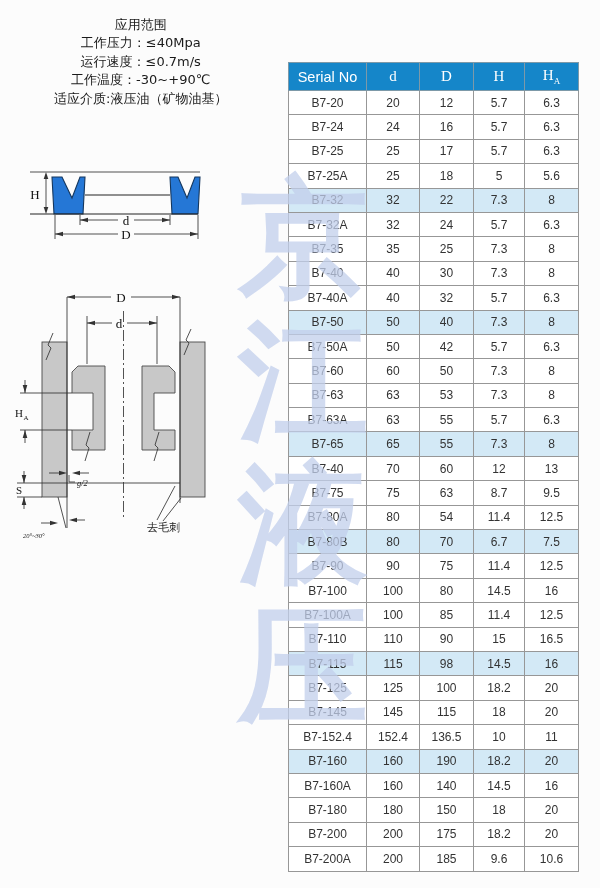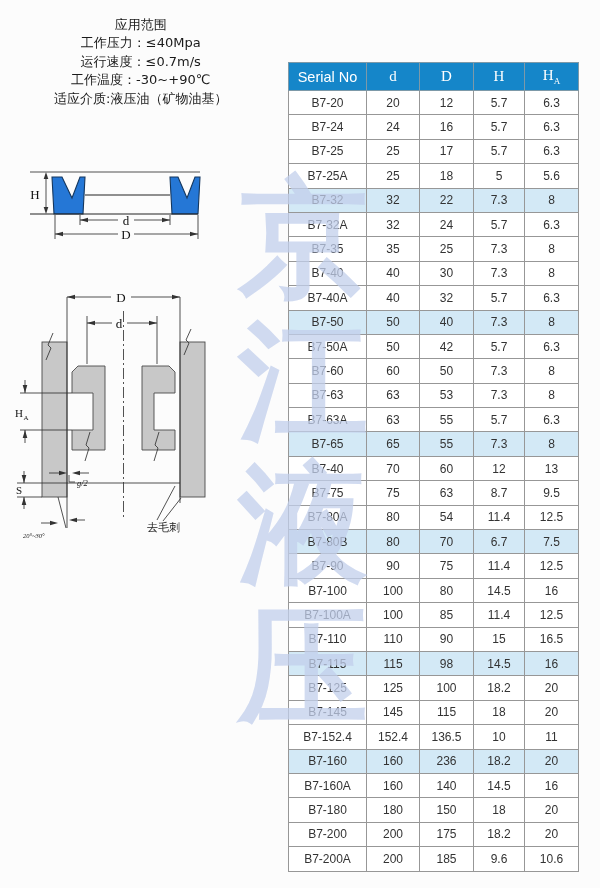--- a/index.html
+++ b/index.html
@@ -352,21 +352,21 @@
         <tr>
           <td>B7-152.4</td>
           <td>152.4</td>
           <td>136.5</td>
           <td>10</td>
           <td>11</td>
         </tr>
         <tr class="hl">
           <td>B7-160</td>
           <td>160</td>
-          <td>236</td>
+          <td>190</td>
           <td>18.2</td>
           <td>20</td>
         </tr>
         <tr>
           <td>B7-160A</td>
           <td>160</td>
           <td>140</td>
           <td>14.5</td>
           <td>16</td>
         </tr>

